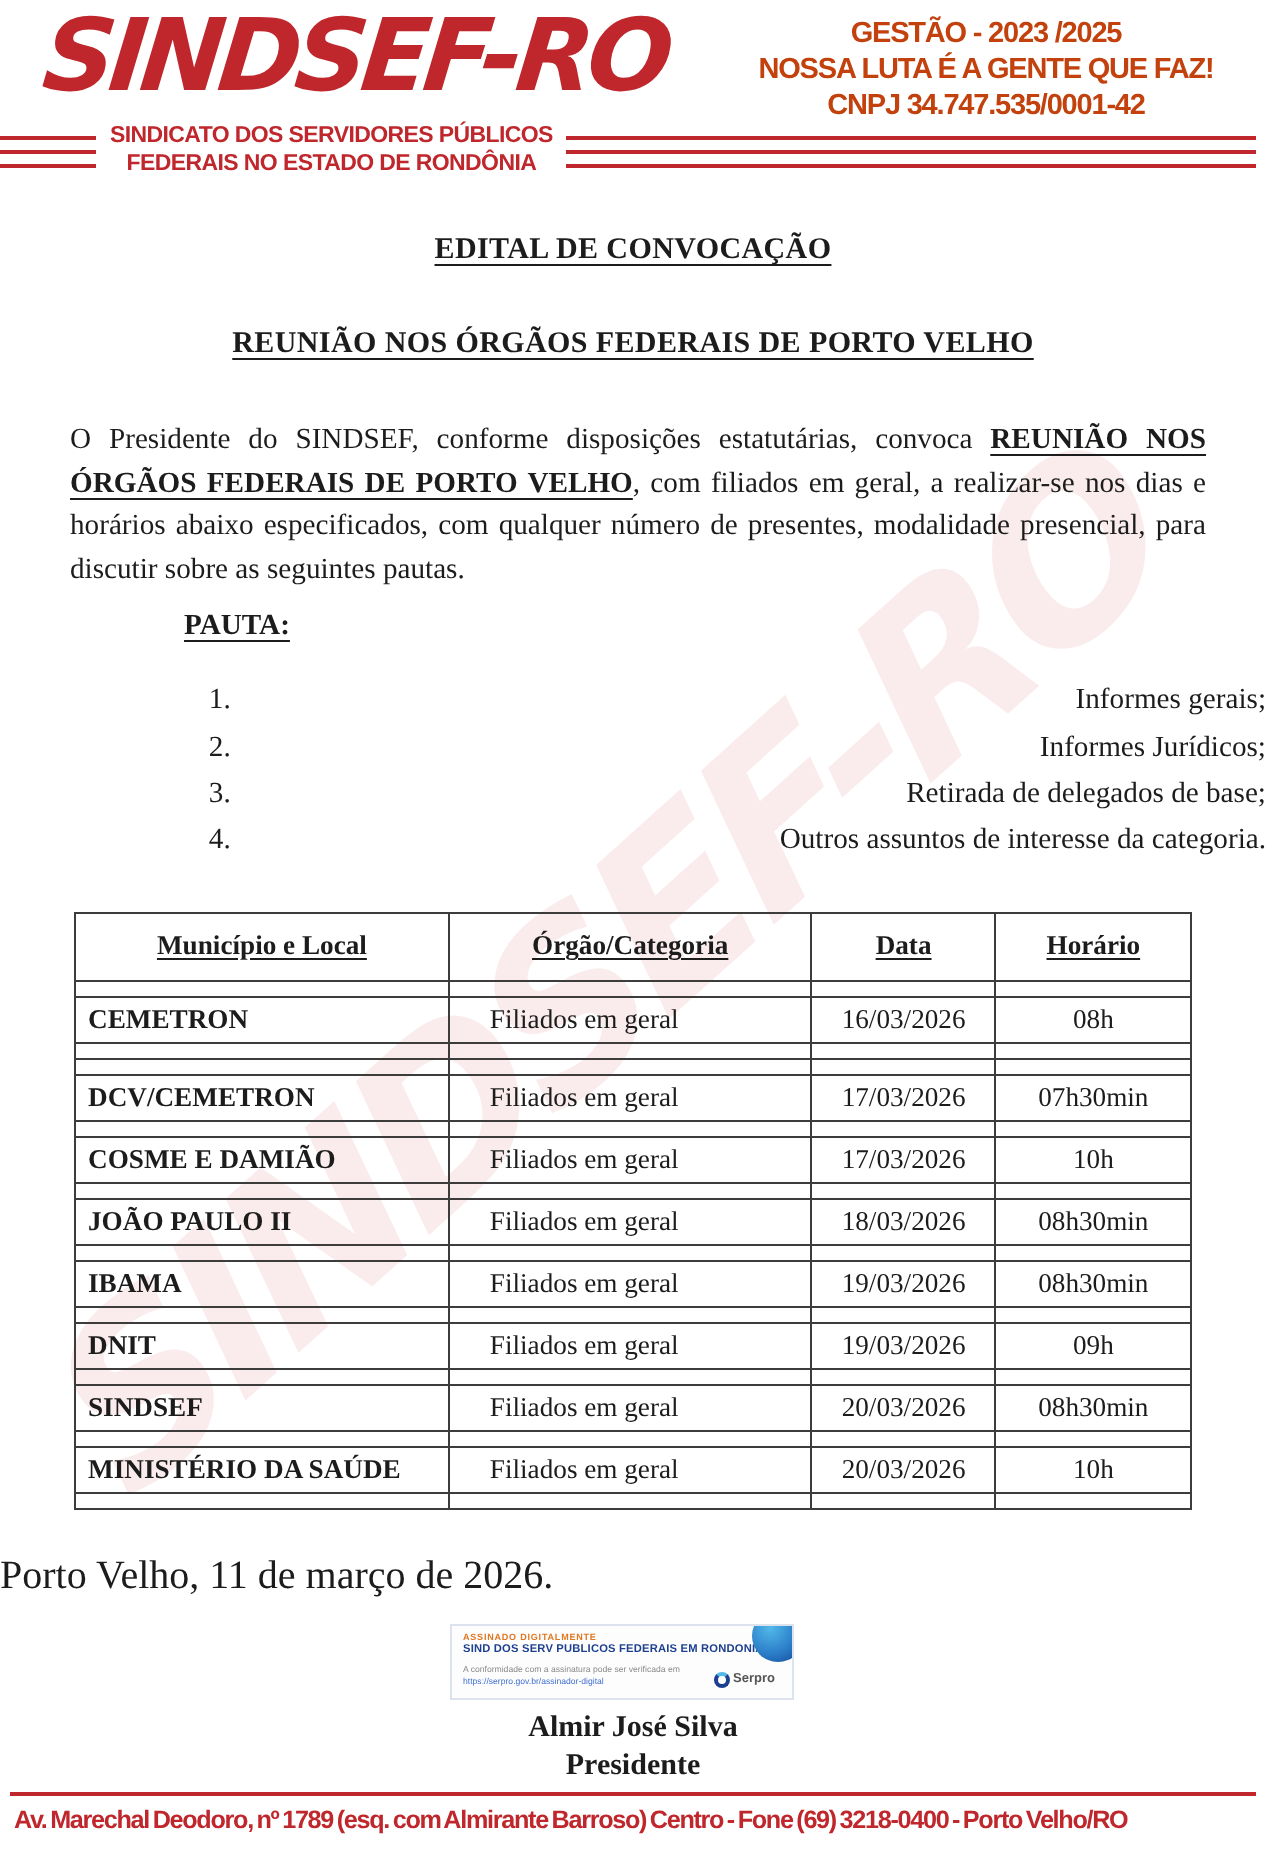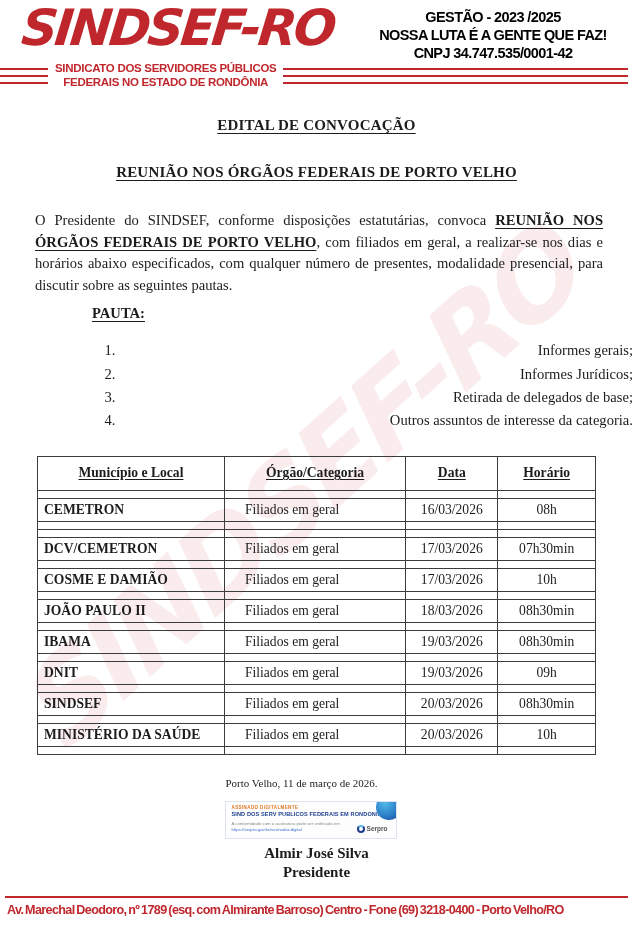--- a/index.html
+++ b/index.html
@@ -39,21 +39,21 @@
     transform: skewX(-6deg);
     line-height: 1.05;
   }
   .hdr-right {
     position: absolute; right: 10px; top: 8px;
     width: 260px;
     text-align: center;
     font-family: "Liberation Sans", sans-serif;
     font-weight: bold;
     font-size: 14.5px; letter-spacing: -0.6px;
-    color: #000000;
+    color: #c2410c;
     line-height: 1.25;
   }
   .hdr-sub-row {
     position: absolute; left: 0; right: 5px; top: 62px;
     display: flex; align-items: center; gap: 7px;
   }
   .rule-group { display: flex; flex-direction: column; gap: 5px; }
   .rule-group .rule { height: 2px; background: #c0272c; }
   .rule-left { width: 48px; }
   .rule-right { flex: 1; }
@@ -120,22 +120,22 @@
   tr.spacer td { height: 8px; padding: 0; }
   tr.drow td { height: 23px; }
   td.c-local  { width: 33.5%; padding-left: 6px; font-weight: bold; }
   td.c-orgao  { width: 32.5%; padding-left: 20px; }
   td.c-data   { width: 16.5%; text-align: center; }
   td.c-hora   { width: 17.5%; text-align: center; }
 
   
   .dateline {
     margin: 22px 30px 4px 0;
-    text-align: center;
-    font-size: 11px;
+    text-align: left;
+    font-size: 20px;
   }
   .sig-block { margin-top: 12px; text-align: center; }
   .stamp {
     position: relative;
     display: inline-block;
     width: 172px; height: 38px;
     margin-left: -12px;
     background: #fdfdfe;
     border: 1px solid #dde3ee;
     text-align: left;

